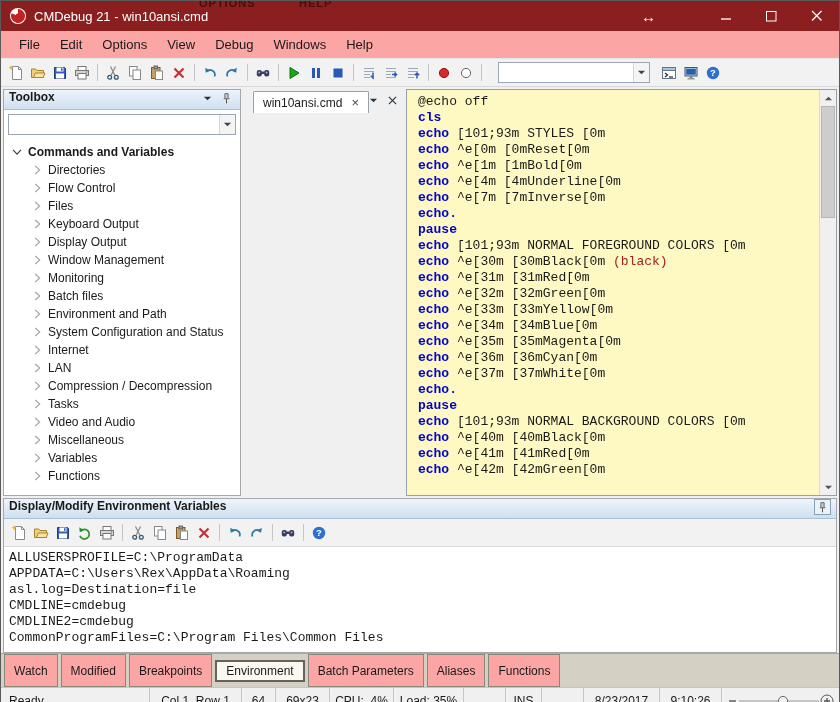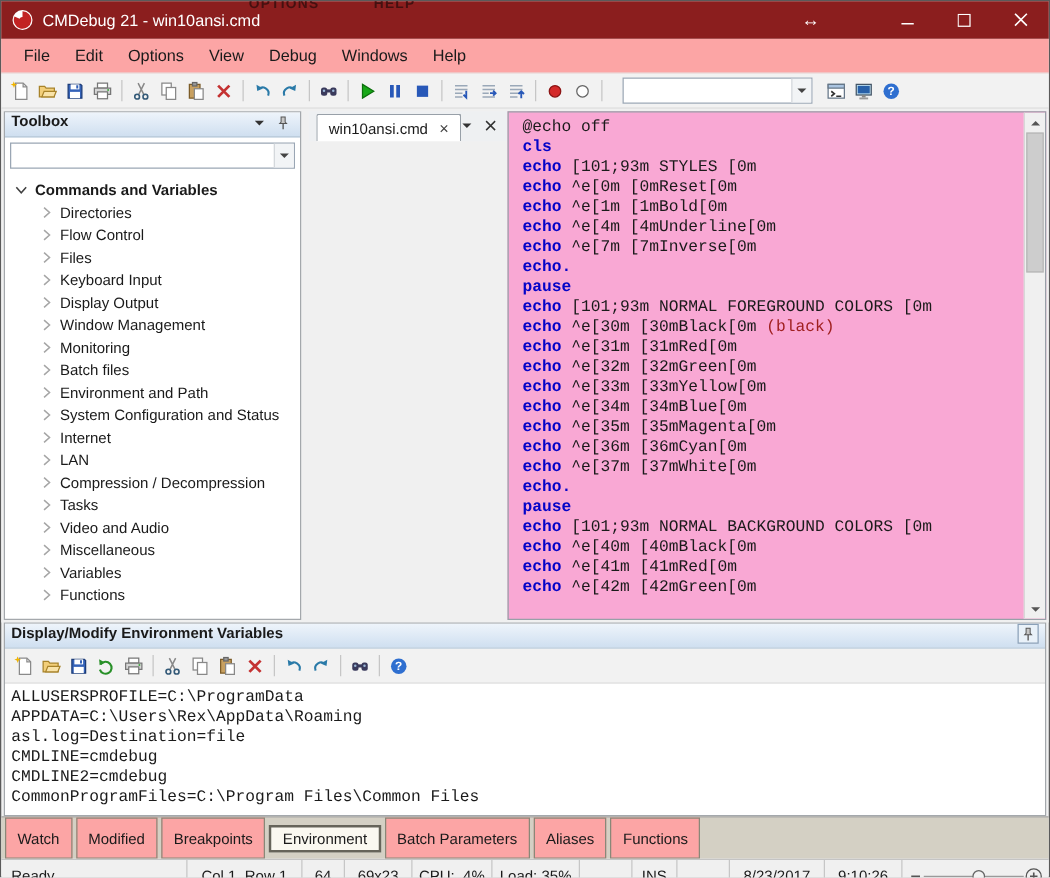--- a/index.html
+++ b/index.html
@@ -44,21 +44,21 @@
   #tree{flex:1;overflow:hidden;padding-top:4px}
   .tree-row{height:18px;display:flex;align-items:center;padding-left:26px;font-size:12px;white-space:nowrap}
   .tree-row.root{padding-left:6px;font-weight:bold}
   .chev{width:15px;display:flex;align-items:center;margin-right:3px;flex:0 0 auto}
 
   
   #tabbar{height:24px;display:flex;align-items:flex-end;background:#eef0f2;padding-left:6px;flex:0 0 auto}
   .etab{height:22px;display:flex;align-items:center;background:#fff;border:1px solid #98a0a8;border-bottom:none;padding:0 9px;font-size:12px;border-radius:2px 2px 0 0}
   .tab-close{margin-left:9px;color:#444;font-size:13px;line-height:10px}
   .tabbar-controls{margin-left:auto;display:flex;align-items:center;gap:10px;padding:0 9px 5px 0;color:#333;font-size:12px}
-  #editor{flex:1;background:#f9a8d4;border:1px solid #98a0a8;position:relative;overflow:hidden}
+  #editor{flex:1;background:#fef9c3;border:1px solid #98a0a8;position:relative;overflow:hidden}
   #editor-content{position:absolute;left:0;top:0;right:17px;bottom:0;padding:4px 0 0 11px;font-family:"Liberation Mono",monospace;font-size:13px;line-height:16px;white-space:pre;overflow:hidden}
   .eline{height:16px}
   .kw{color:#0404c8;font-weight:bold}
   .xtra{color:#a02020}
   #vscroll{position:absolute;top:0;right:0;width:17px;bottom:0;background:#f0f0f0;border-left:1px solid #d8d8d8;display:flex;flex-direction:column;align-items:stretch}
   .sb-arrow{height:16px;display:flex;align-items:center;justify-content:center;flex:0 0 auto}
   .sb-arrow.down{margin-top:auto}
   .sb-thumb{margin:0 1px;height:112px;background:#cdcdcd;border:1px solid #b6b6b6}
 
   
@@ -350,21 +350,21 @@
               </svg>
             </span>
             <span data-name="toolbox-item-label">Files</span>
           </div>
           <div class="tree-row" data-name="toolbox-item-keyboard-input">
             <span class="chev" data-name="chevron-right-icon">
               <svg width="14" height="14" viewBox="0 0 16 16">
                 <path d="M6 3.5l5 4.5-5 4.5" fill="none" stroke="#a6a6a6" stroke-width="1.4"></path>
               </svg>
             </span>
-            <span data-name="toolbox-item-label">Keyboard Input</span>
+            <span data-name="toolbox-item-label">Keyboard Output</span>
           </div>
           <div class="tree-row" data-name="toolbox-item-display-output">
             <span class="chev" data-name="chevron-right-icon">
               <svg width="14" height="14" viewBox="0 0 16 16">
                 <path d="M6 3.5l5 4.5-5 4.5" fill="none" stroke="#a6a6a6" stroke-width="1.4"></path>
               </svg>
             </span>
             <span data-name="toolbox-item-label">Display Output</span>
           </div>
           <div class="tree-row" data-name="toolbox-item-window-management">

